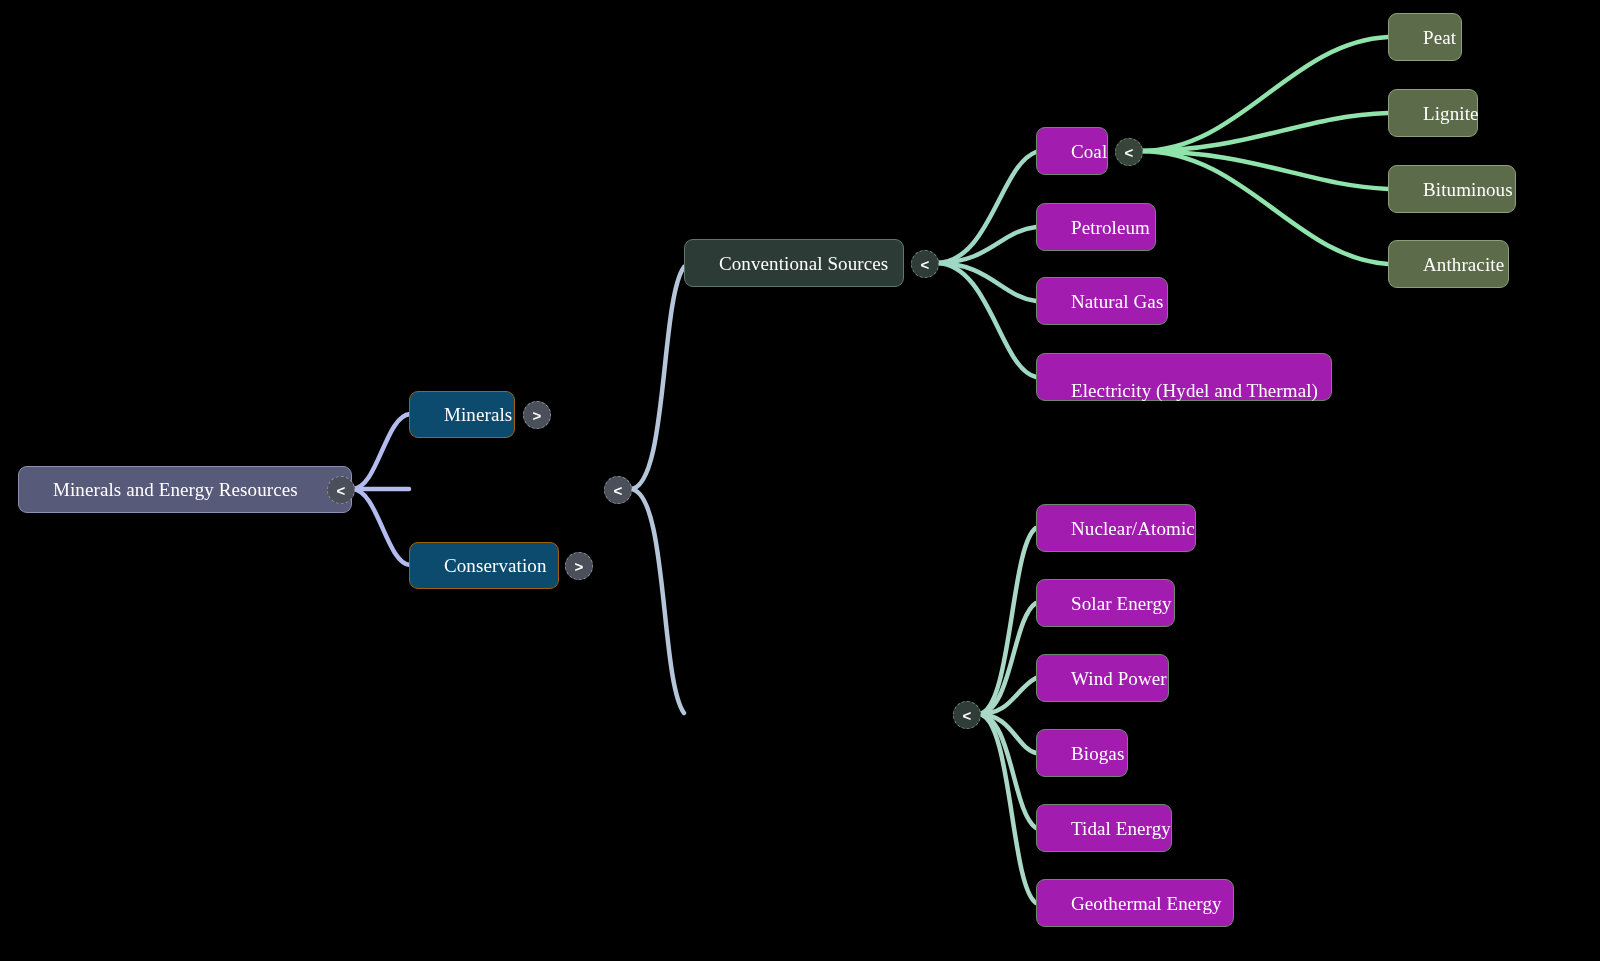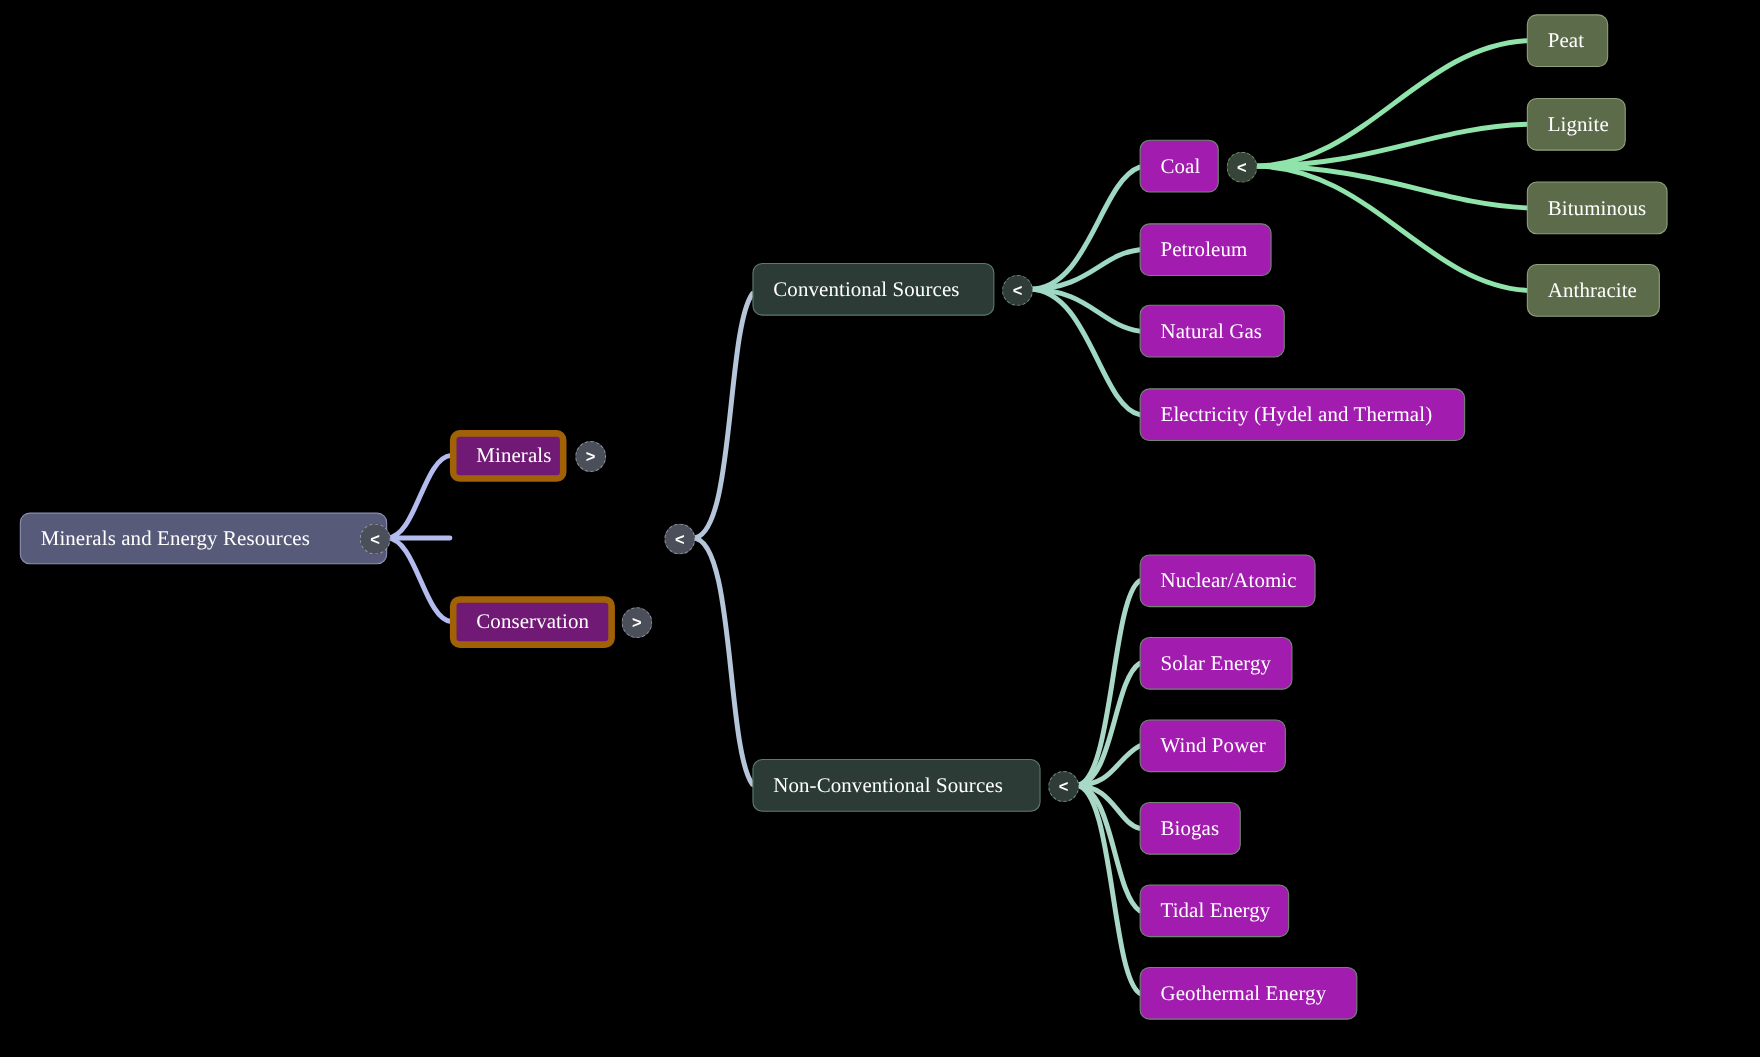--- a/index.html
+++ b/index.html
@@ -27,36 +27,36 @@
     pointer-events: none;
   }
   .node {
     position: absolute;
     box-sizing: border-box;
     display: flex;
     align-items: center;
     border-radius: 9px;
     color: #ffffff;
     white-space: nowrap;
-    padding: 0 18px;
+    padding: 0 34px;
     letter-spacing: .1px;
   }
   .node-label {
     display: block;
     line-height: 1;
   }
   
   .lvl-root {
     background: #585a7a;
     border: 1px solid #8d90b4;
     font-size: 19px;
   }
   .lvl-2 {
-    background: #701a75;
-    border: 6px solid #a16207;
+    background: #0c4a6e;
+    border: 1px solid #a16207;
     font-size: 19px;
   }
   .lvl-3 {
     background: #2c3b36;
     border: 1px solid #5c7a6c;
     font-size: 19px;
   }
   .lvl-4 {
     background: #a21caf;
     border: 1px solid #6d8a6e;
@@ -164,43 +164,40 @@
     <span>&gt;</span>
   </div>
 
   <div class="node lvl-3" style="left:684px; top:239px; width:220px; height:48px;">
     <span class="node-label">Conventional Sources</span>
   </div>
   <div class="toggle toggle-green2" style="left:911px; top:250px;">
     <span>&lt;</span>
   </div>
 
-  <div class="node lvl-3" style="left:684px; top:690px; width:262px; height:48px;">
-    <span class="node-label">Non-Conventional Sources</span>
-  </div>
   <div class="toggle toggle-green2" style="left:953px; top:701px;">
     <span>&lt;</span>
   </div>
 
   <div class="node lvl-4" style="left:1036px; top:127px; width:72px; height:48px;">
     <span class="node-label">Coal</span>
   </div>
   <div class="toggle toggle-green" style="left:1115px; top:138px;">
     <span>&lt;</span>
   </div>
 
   <div class="node lvl-4" style="left:1036px; top:203px; width:120px; height:48px;">
     <span class="node-label">Petroleum</span>
   </div>
 
   <div class="node lvl-4" style="left:1036px; top:277px; width:132px; height:48px;">
     <span class="node-label">Natural Gas</span>
   </div>
 
-  <div class="node lvl-4" style="left:1036px; top:353px; width:296px; height:48px;">
+  <div class="node lvl-4" style="left:1036px; top:353px; width:296px; height:48px;align-items:flex-end;">
     <span class="node-label">Electricity (Hydel and Thermal)</span>
   </div>
 
   <div class="node lvl-5" style="left:1388px; top:13px; width:74px; height:48px;">
     <span class="node-label">Peat</span>
   </div>
 
   <div class="node lvl-5" style="left:1388px; top:89px; width:90px; height:48px;">
     <span class="node-label">Lignite</span>
   </div>

